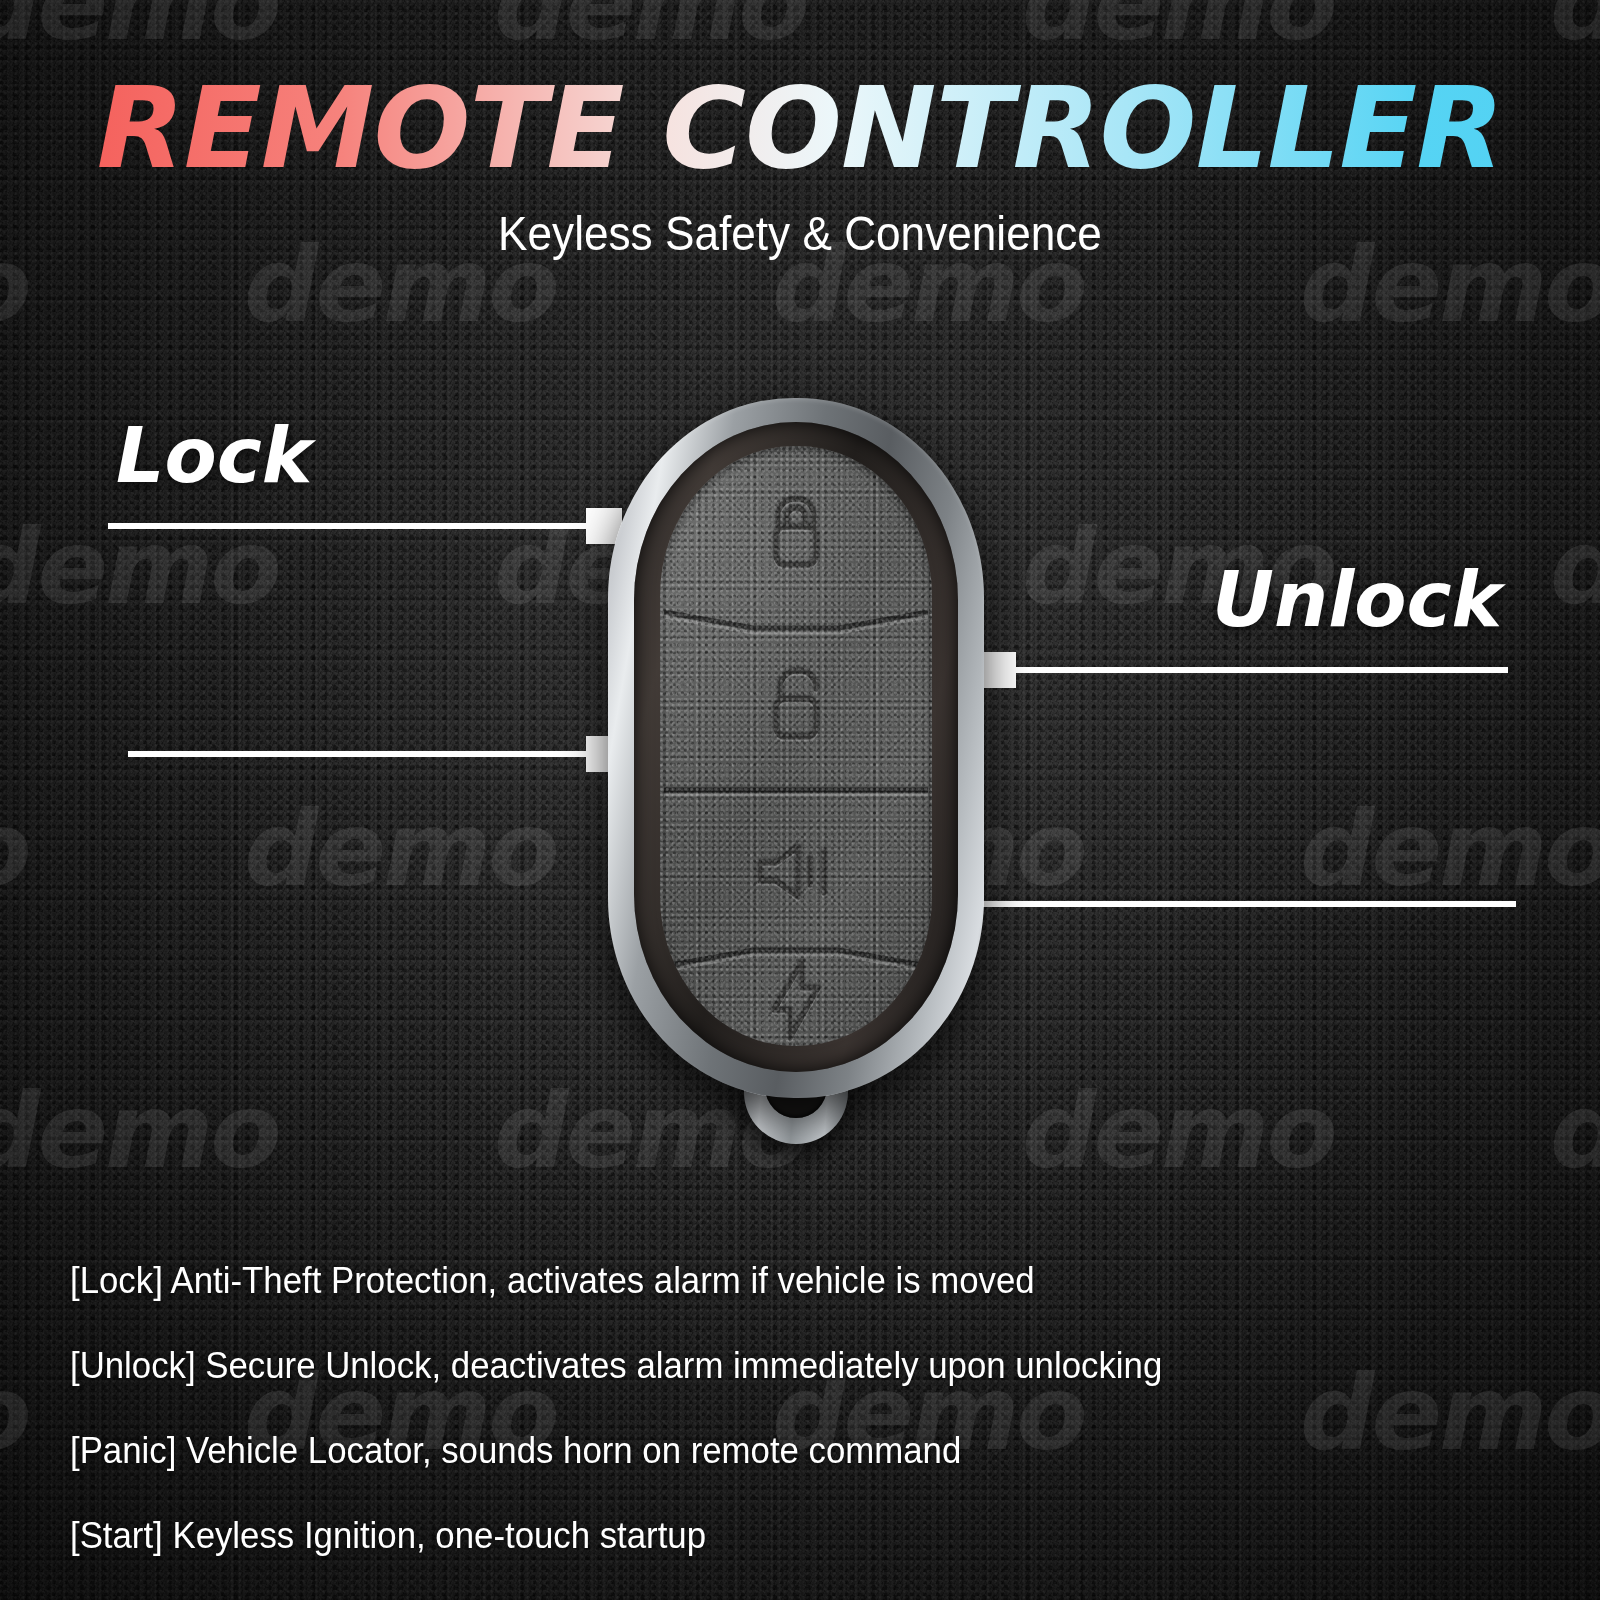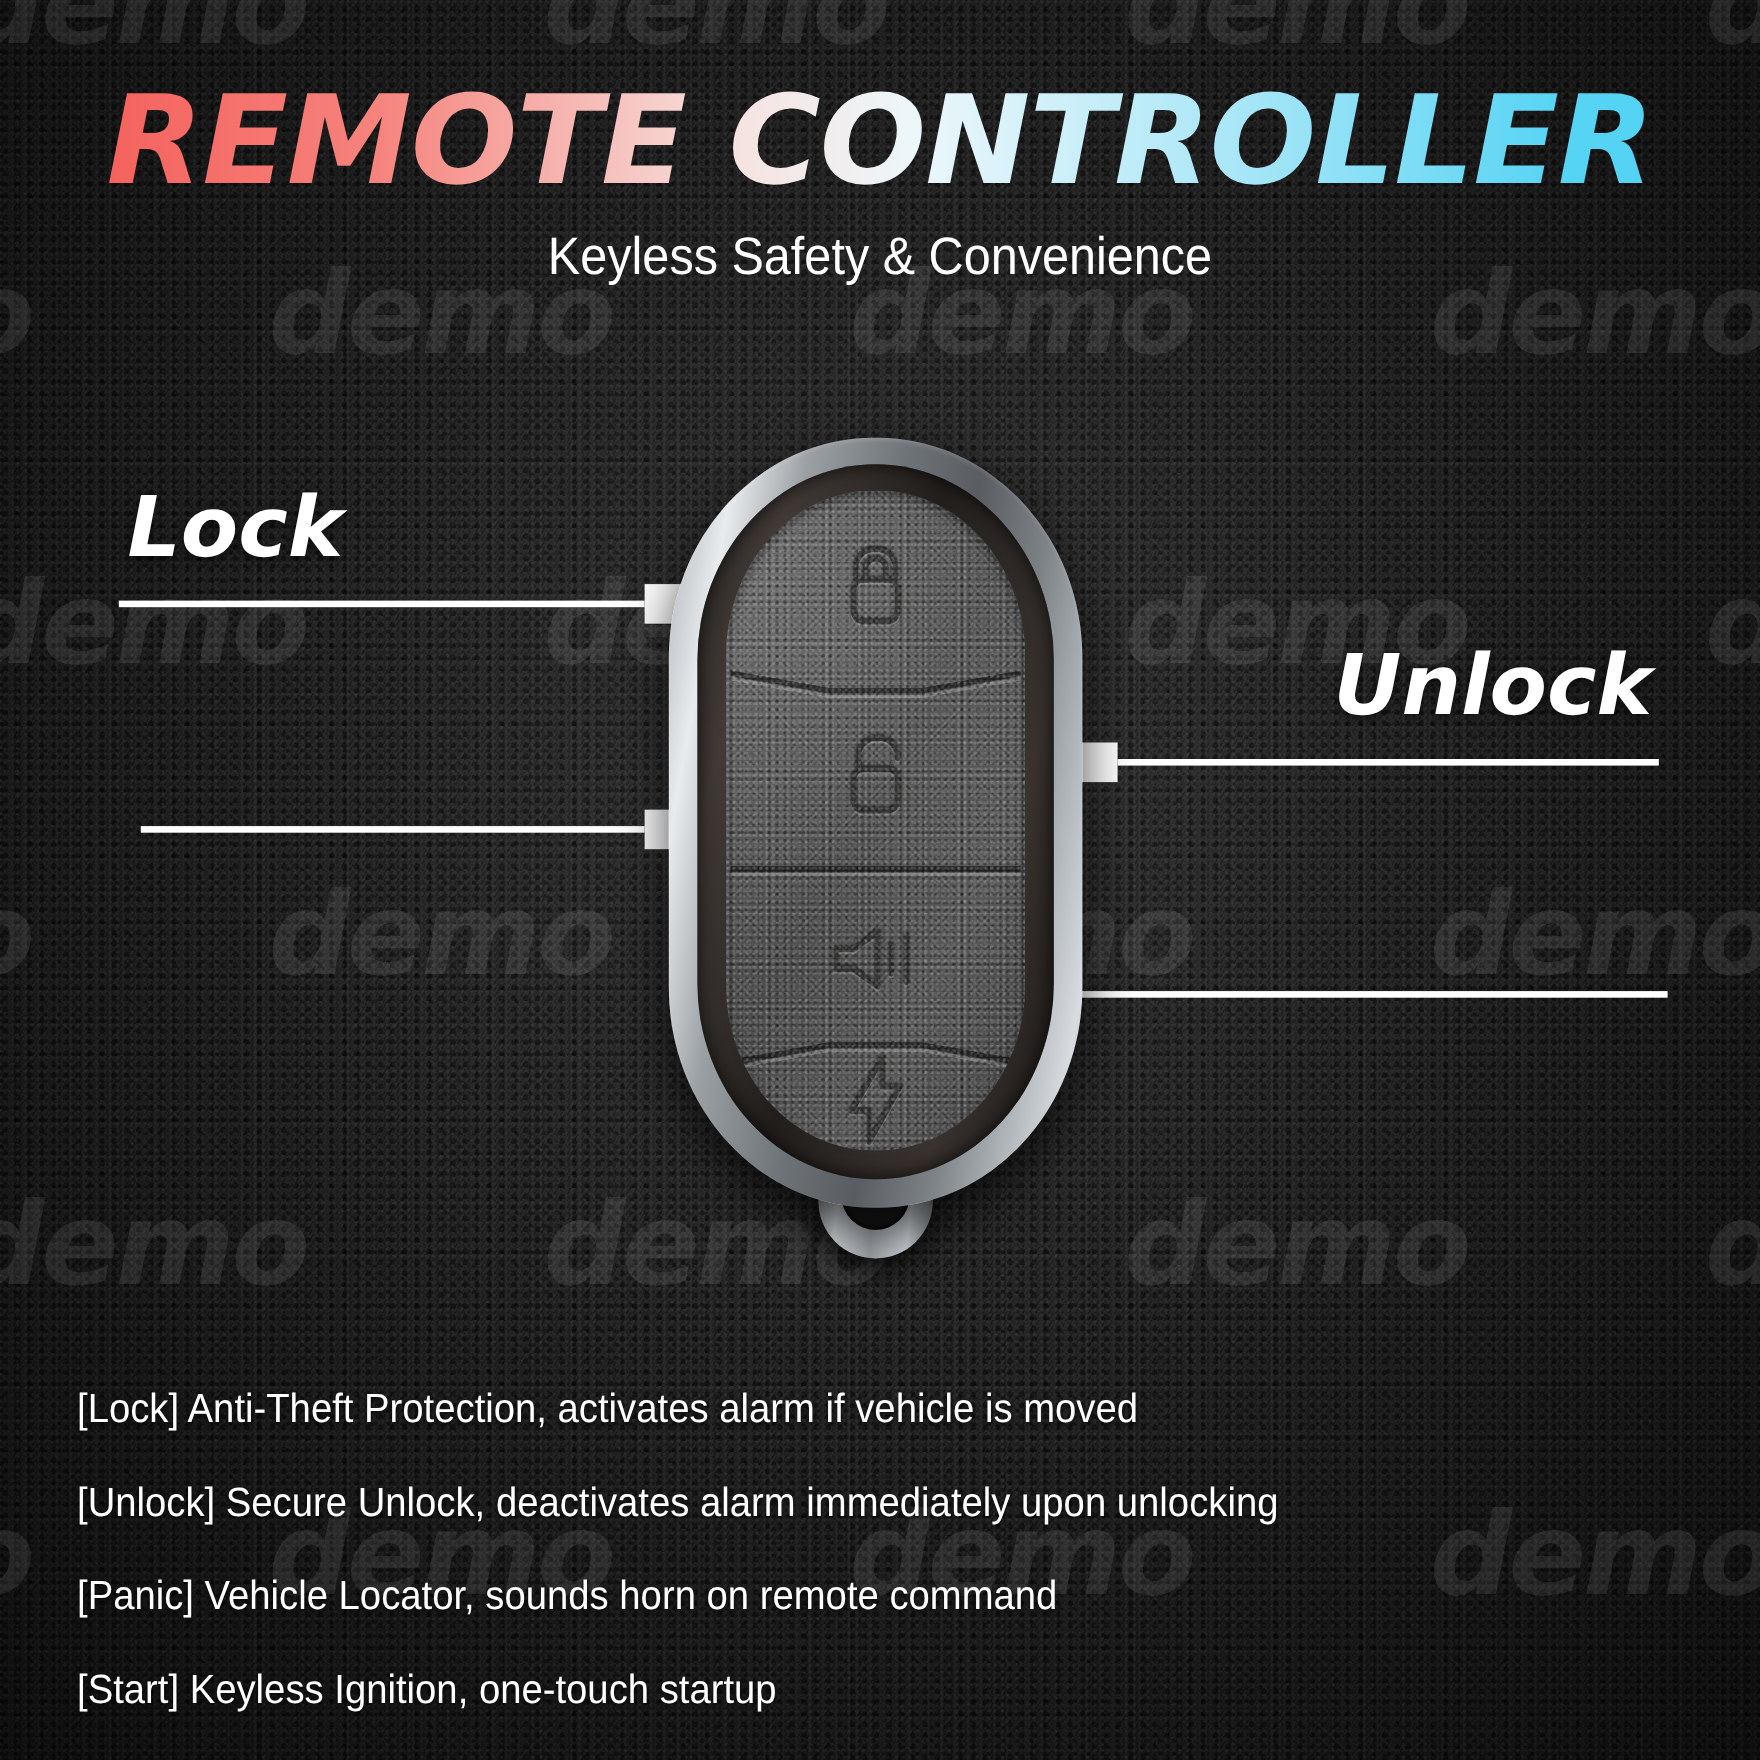--- a/index.html
+++ b/index.html
@@ -77,21 +77,20 @@
   
   .callout{ position:absolute; }
   .callout .label{
     font-family:"DejaVu Sans", sans-serif;
     font-weight:bold; font-style:italic;
     font-size:76px;
     color:#ffffff;
     line-height:1;
     white-space:nowrap;
     text-shadow:0 3px 10px rgba(0,0,0,.65);
-    margin-top:23px;
   }
   .callout .leader{
     position:relative;
     height:36px;
     margin-top:14px;
   }
   .leader .bar{
     position:absolute; top:15px; height:6px; background:#ffffff;
   }
   .leader .dot{

